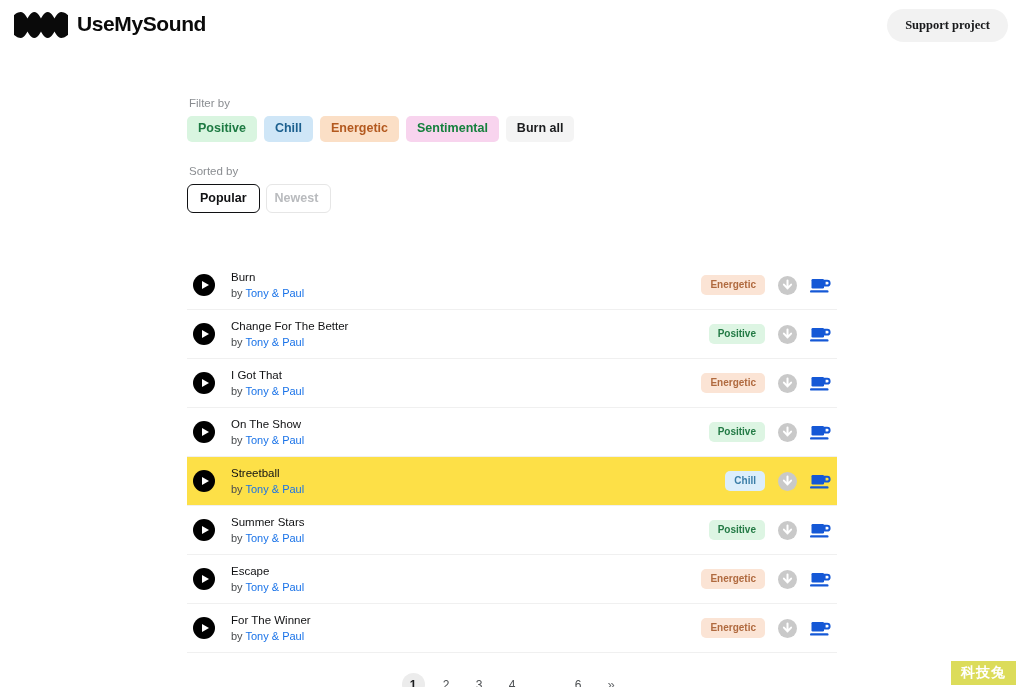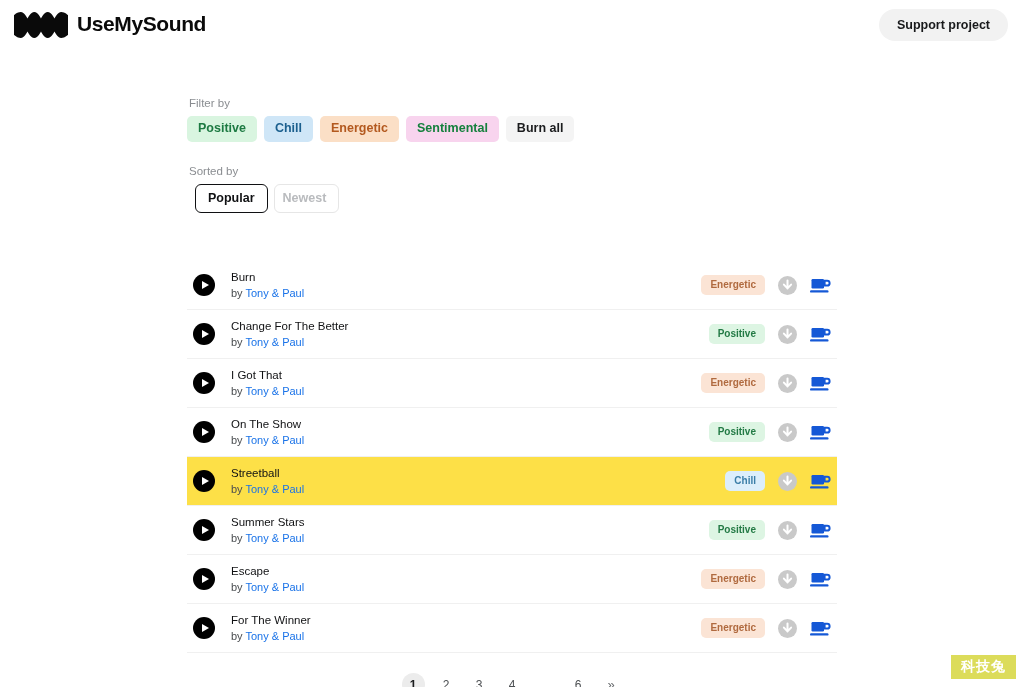--- a/index.html
+++ b/index.html
@@ -36,21 +36,21 @@
     color: #0a0a0a;
   }
   .support-btn {
     background: #f2f2f2;
     border: none;
     border-radius: 18px;
     padding: 9px 18px;
     font-size: 12.5px;
     font-weight: bold;
     color: #18191b;
-    font-family: Liberation Sans, sans-serif;
+    font-family: Liberation Serif, serif;
     cursor: pointer;
   }
 
   
   .content {
     width: 650px;
     margin: 0 auto;
     padding-top: 47px;
   }
 
@@ -79,21 +79,20 @@
   .chip-chill       { background: #cfe6f7; color: #1b5f8e; }
   .chip-energetic   { background: #fbdfc6; color: #b3591f; }
   .chip-sentimental { background: #f8d4ee; color: #15803d; }
   .chip-showall     { background: #f4f4f4; color: #1b1c1e; }
 
   .sorted-wrap { margin-top: 23px; }
   .sort-row {
     display: flex;
     gap: 6px;
     align-items: center;
-    margin-left: 8px;
   }
   .sort-btn {
     border-radius: 6px;
     padding: 6px 12px;
     font-size: 12.5px;
     font-weight: bold;
     background: #ffffff;
     font-family: "Liberation Sans", sans-serif;
     cursor: pointer;
     line-height: 1.25;
@@ -212,21 +211,21 @@
     color: #1b1c1e;
     font-weight: bold;
   }
   .page-item.ellipsis { cursor: default; color: #8d9093; letter-spacing: 1px; }
   .page-item.next { font-size: 13px; color: #6a6d70; }
 
   
   .watermark {
     position: absolute;
     right: 8px;
-    bottom: 8px;
+    bottom: 2px;
     background: #dcdc5a;
     color: #ffffff;
     font-size: 14px;
     font-weight: bold;
     padding: 3px 10px;
     letter-spacing: 1px;
     font-family: "DejaVu Sans", sans-serif;
   }
 </style>
 </head>

